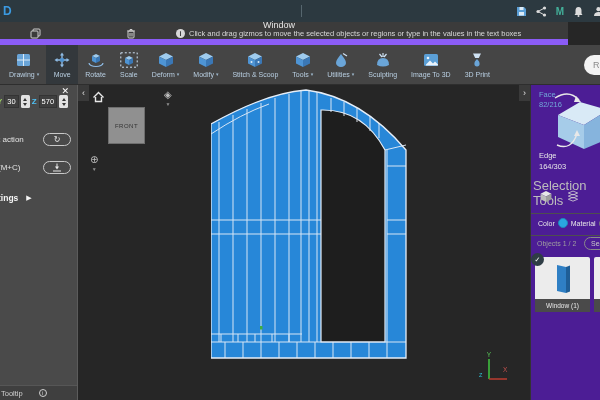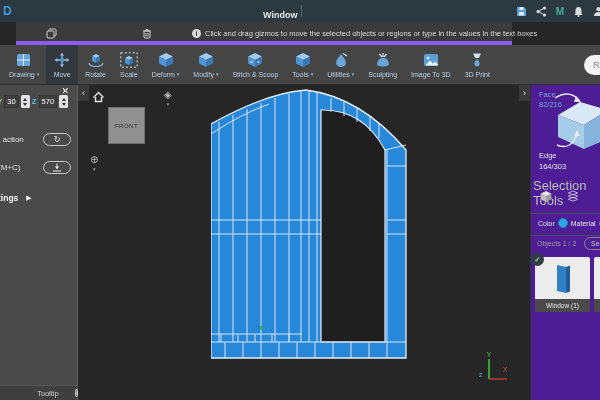--- a/index.html
+++ b/index.html
@@ -6,30 +6,30 @@
   html,body { width:600px; height:400px; overflow:hidden; background:#262626;
     font-family:"Liberation Sans","DejaVu Sans",sans-serif; position:relative; }
 
   
   .menubar { position:absolute; top:0; left:0; width:600px; height:22px;
     background:#2c3940; color:#e8e8e8; font-size:9px; display:flex; align-items:center; z-index:30; }
   .logo { color:#3b9ae1; font-weight:bold; font-size:12px; margin-left:3px; }
   .menu-items { display:flex; align-items:center; }
   .menu-item { margin-left:24px; cursor:default; display:flex; align-items:center; }
   .menu-item .caret { font-size:6px; color:#cfd8dc; margin-left:3px; }
-  .doc-title { position:absolute; left:263px; top:10px; color:#e6e6e6;font-weight:bold; }
+  .doc-title { position:absolute; left:263px; top:20px; color:#e6e6e6; }
   .mb-sep { position:absolute; left:301px; top:5px; width:1px; height:12px; background:#56666e; }
   .autosave { position:absolute; left:309px; top:6px; color:#9fb0b8; }
   .mb-icons { position:absolute; right:0; top:0; height:22px; display:flex; align-items:center; gap:9px; padding-right:2px; }
   .m-badge { color:#43b09a; font-weight:bold; font-size:10px; }
   .mb-icons .edge-cut { margin-right:-6px; }
 
   
-  .notifbar { position:absolute; top:22px; left:16px; width:496px; height:23px;
-    background:#3b3b3b; border-bottom:4px solid #8b5cf6; z-index:29; }
+  .notifbar { position:absolute; top:22px; left:0; width:568px; height:23px;
+    background:#3b3b3b; border-bottom:6px solid #8b5cf6; z-index:29; }
   .nb-icon { position:absolute; top:6px; }
   .nb-msg { position:absolute; left:176px; top:7px; display:flex; align-items:center; gap:4px;
     color:#d8d8d8; font-size:7.5px; white-space:nowrap; }
   .info-dot { width:9px; height:9px; border-radius:50%; background:#d8d8d8; color:#3b3b3b;
     font-size:7px; font-weight:bold; display:inline-flex; align-items:center; justify-content:center; }
 
   
   .toolbar { position:absolute; top:45px; left:0; width:600px; height:40px;
     background:#454545; border-bottom:1px solid #2e2e2e; display:flex; padding-left:2px; z-index:28; }
   .tool { display:flex; flex-direction:column; align-items:center; justify-content:center;
@@ -56,21 +56,21 @@
   .tri-up { width:0; height:0; border-left:2.5px solid transparent; border-right:2.5px solid transparent; border-bottom:3px solid #333; }
   .tri-dn { width:0; height:0; border-left:2.5px solid transparent; border-right:2.5px solid transparent; border-top:3px solid #333; }
   .lp-row { position:absolute; left:0; right:6px; display:flex; justify-content:space-between; align-items:center; }
   .lp-row .rlabel { margin-left:-2px; font-size:8px; color:#e3e3e3; white-space:nowrap; }
   .pill-btn { width:28px; height:13px; border:1px solid #c9c9c9; border-radius:7px; color:#e8e8e8;
     font-size:8px; display:flex; align-items:center; justify-content:center; line-height:1; }
   .lp-settings { position:absolute; left:-2px; top:108px; color:#f5f5f5; font-weight:bold; font-size:8.5px;
     display:flex; align-items:center; gap:8px; white-space:nowrap; }
   .lp-settings .play { font-size:7px; }
   .lp-footer { position:absolute; bottom:0; left:0; right:0; height:15px; background:#3f3f3f;
-    border-top:1px solid #565656; display:flex; align-items:center;padding-left:36px; }
+    border-top:1px solid #565656; display:flex; align-items:center; }
   .lp-footer .flabel { font-size:7.5px; color:#cfcfcf; margin-left:1px; }
   .info-o { width:8px; height:8px; border:1px solid #cfcfcf; border-radius:50%; color:#cfcfcf;
     font-size:6px; display:inline-flex; align-items:center; justify-content:center; margin-left:16px; }
 
   
   .viewport { flex:1; position:relative; background:#262626; overflow:hidden; }
   .chev-tile { position:absolute; top:0; width:11px; height:16px; background:#3a3a3a; color:#e0e0e0;
     font-size:9px; display:flex; align-items:center; justify-content:center; }
   .chev-left { left:0; } .chev-right { right:0; }
   .home-btn { position:absolute; left:14px; top:6px; }

